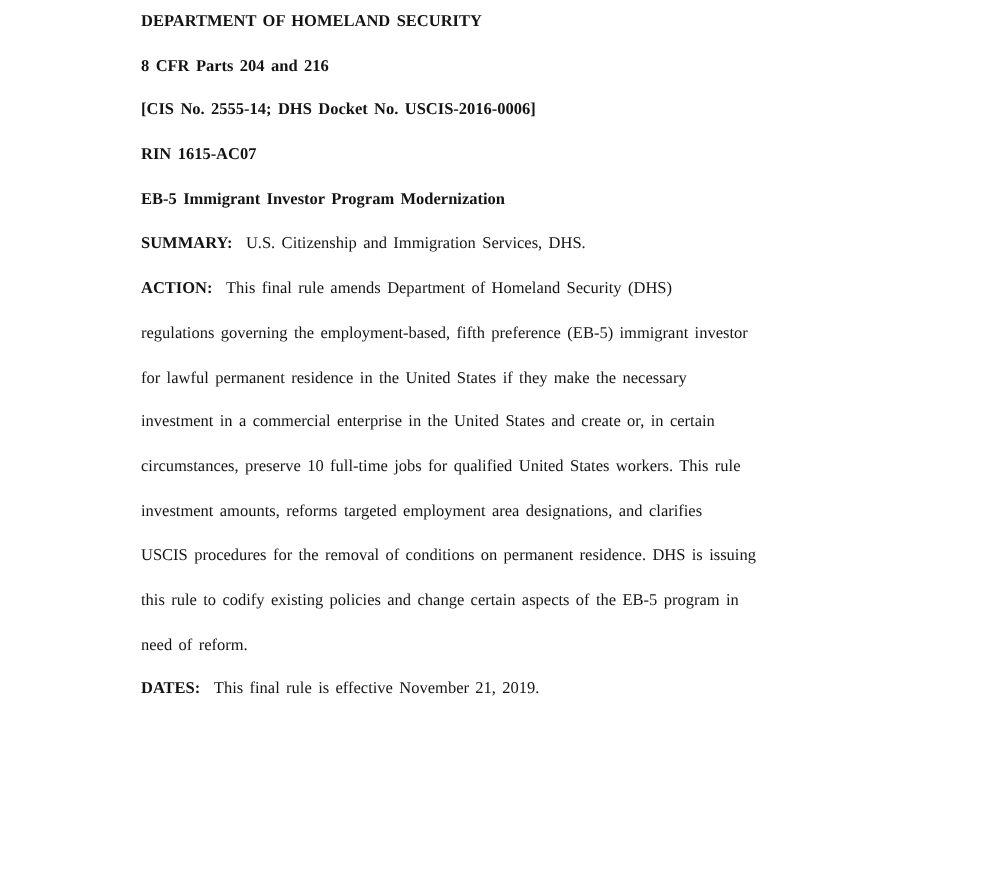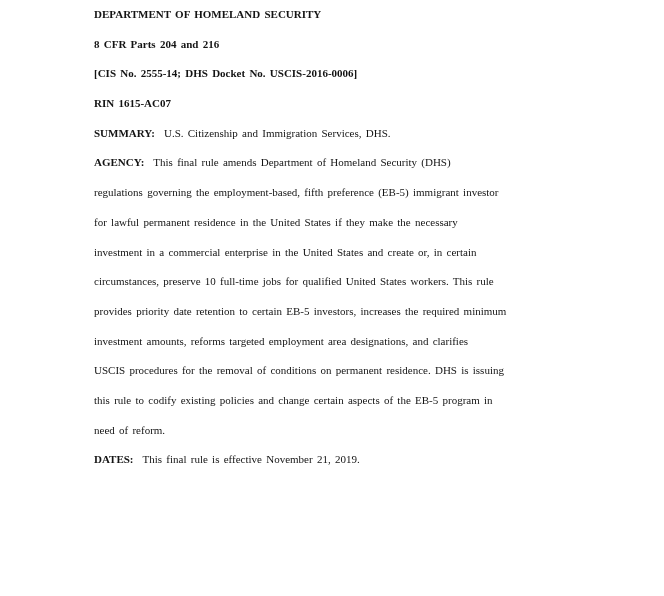--- a/index.html
+++ b/index.html
@@ -30,34 +30,34 @@
 </style>
 </head>
 <body>
 
 <div class="page">
 
   <div class="line bold">DEPARTMENT OF HOMELAND SECURITY</div>
   <div class="line bold">8 CFR Parts 204 and 216</div>
   <div class="line bold">[CIS No. 2555-14; DHS Docket No. USCIS-2016-0006]</div>
   <div class="line bold">RIN 1615-AC07</div>
+  <div class="line bold">EB-5 Immigrant Investor Program Modernization</div>
 
   <div class="line">
     <span class="bold label">SUMMARY:</span><span>U.S. Citizenship and Immigration Services, DHS.</span>
   </div>
 
 
   <div class="line">
-    <span class="bold label">AGENCY:</span><span>This final rule amends Department of Homeland Security (DHS)</span>
+    <span class="bold label">ACTION:</span><span>This final rule amends Department of Homeland Security (DHS)</span>
   </div>
   <div class="line">regulations governing the employment-based, fifth preference (EB-5) immigrant investor</div>
   <div class="line">for lawful permanent residence in the United States if they make the necessary</div>
   <div class="line">investment in a commercial enterprise in the United States and create or, in certain</div>
   <div class="line">circumstances, preserve 10 full-time jobs for qualified United States workers.  This rule</div>
-  <div class="line">provides priority date retention to certain EB-5 investors, increases the required minimum</div>
   <div class="line">investment amounts, reforms targeted employment area designations, and clarifies</div>
   <div class="line">USCIS procedures for the removal of conditions on permanent residence.  DHS is issuing</div>
   <div class="line">this rule to codify existing policies and change certain aspects of the EB-5 program in</div>
   <div class="line">need of reform.</div>
 
   <div class="line">
     <span class="bold label">DATES:</span><span>This final rule is effective November 21, 2019.</span>
   </div>
 
 </div>

